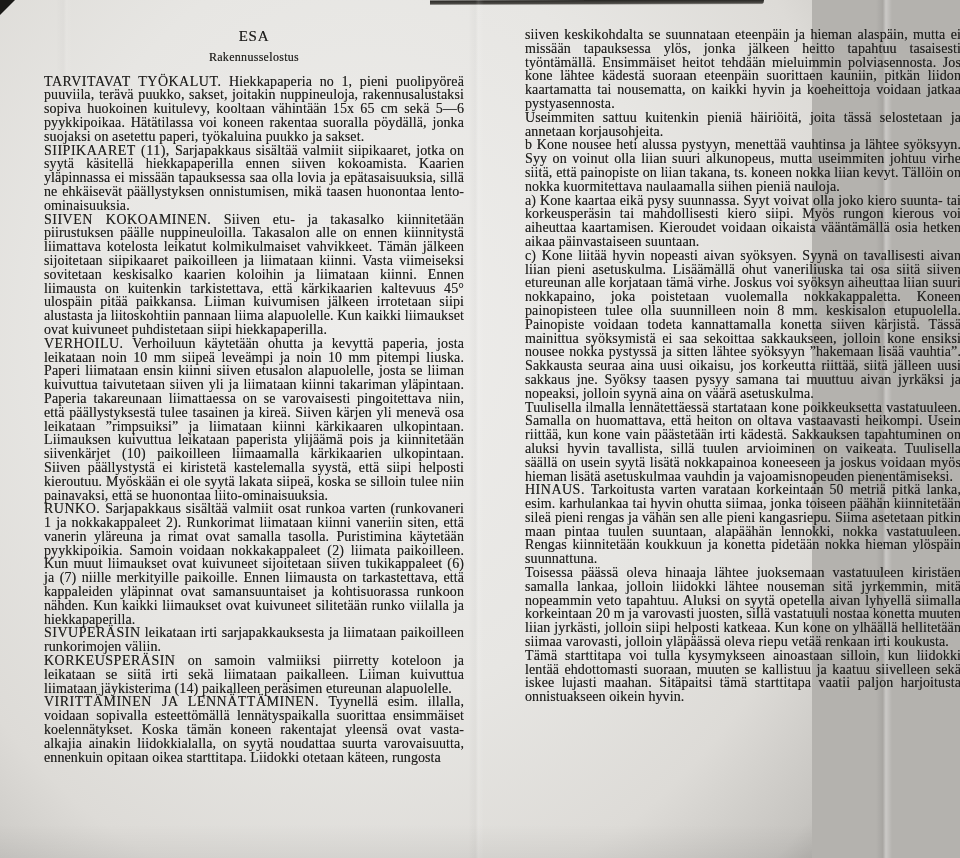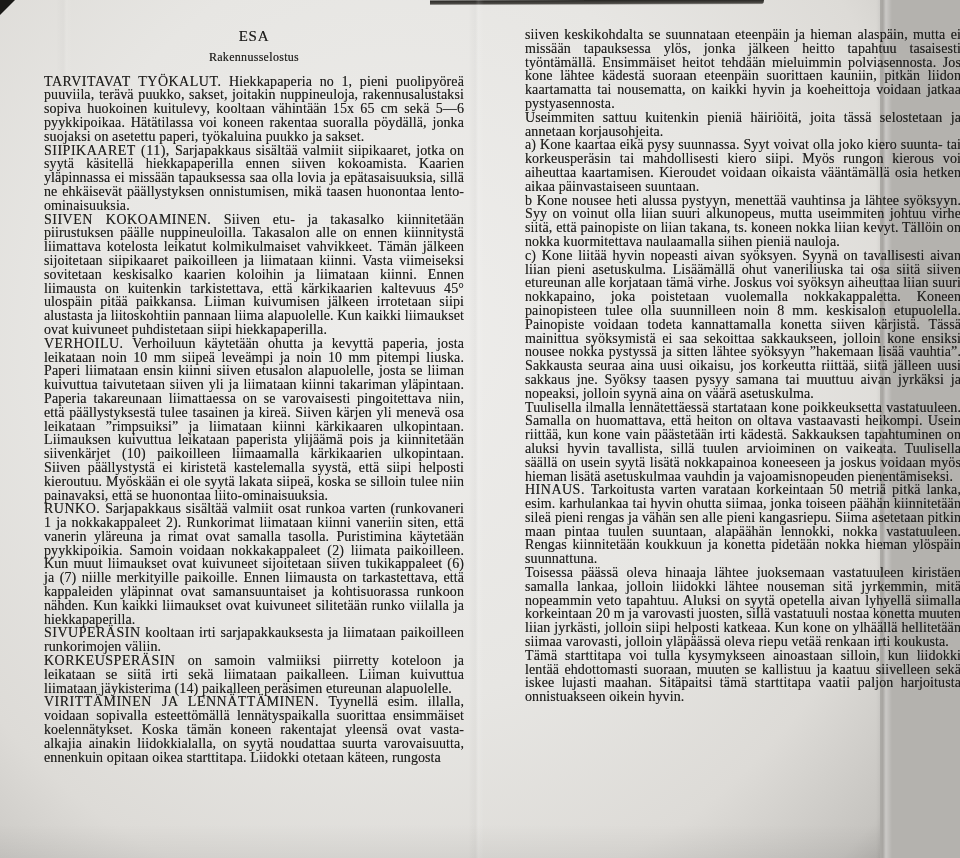--- a/index.html
+++ b/index.html
@@ -2,21 +2,21 @@
 <html><head>
 <meta charset="utf-8">
 <style>
   html,body{margin:0;padding:0;}
   body{
     width:960px;height:858px;overflow:hidden;
     background:#b4b2ae;
     font-family:"Liberation Serif","DejaVu Serif",serif;
   }
   .scan{
-    position:relative;width:880px;height:858px;
+    position:relative;width:812px;height:858px;
     background:radial-gradient(ellipse at 45% 38%, #eeedeb 0%, #e7e6e3 50%, #dddbd7 78%, #c6c4c0 96%, #b7b5b1 100%);
     color:#201f1d;
   }
   
   .corner-tl{
     position:absolute;top:0;left:0;width:15px;height:15px;
     background:#1a1917;
     clip-path:polygon(0 0,100% 0,0 100%);
   }
   .top-strip{
@@ -83,38 +83,38 @@
         <p class="para"><span class="head">TARVITAVAT TYÖKALUT.</span> <span>Hiekkapaperia no 1, pieni puolipyöreä puuviila, terävä puukko, sakset, joitakin nuppineuloja, rakennusalustaksi sopiva huokoinen kuitulevy, kooltaan vähintään 15x 65 cm sekä 5—6 pyykkipoikaa. Hätätilassa voi koneen rakentaa suoralla pöydällä, jonka suojaksi on asetettu paperi, työkaluina puukko ja sakset.</span></p>
 
         <p class="para"><span class="head">SIIPIKAARET (11),</span> <span>Sarjapakkaus sisältää valmiit siipikaaret, jotka on syytä käsitellä hiekkapaperilla ennen siiven kokoamista. Kaarien yläpinnassa ei missään tapauksessa saa olla lovia ja epätasaisuuksia, sillä ne ehkäisevät päällystyksen onnistumisen, mikä taasen huonontaa lento-ominaisuuksia.</span></p>
 
         <p class="para"><span class="head">SIIVEN KOKOAMINEN.</span> <span>Siiven etu- ja takasalko kiinnitetään piirustuksen päälle nuppineuloilla. Takasalon alle on ennen kiinnitystä liimattava kotelosta leikatut kolmikulmaiset vahvikkeet. Tämän jälkeen sijoitetaan siipikaaret paikoilleen ja liimataan kiinni. Vasta viimeiseksi sovitetaan keskisalko kaarien koloihin ja liimataan kiinni. Ennen liimausta on kuitenkin tarkistettava, että kärkikaarien kaltevuus 45° ulospäin pitää paikkansa. Liiman kuivumisen jälkeen irrotetaan siipi alustasta ja liitoskohtiin pannaan liima alapuolelle. Kun kaikki liimaukset ovat kuivuneet puhdistetaan siipi hiekkapaperilla.</span></p>
 
         <p class="para"><span class="head">VERHOILU.</span> <span>Verhoiluun käytetään ohutta ja kevyttä paperia, josta leikataan noin 10 mm siipeä leveämpi ja noin 10 mm pitempi liuska. Paperi liimataan ensin kiinni siiven etusalon alapuolelle, josta se liiman kuivuttua taivutetaan siiven yli ja liimataan kiinni takariman yläpintaan. Paperia takareunaan liimattaessa on se varovaisesti pingoitettava niin, että päällystyksestä tulee tasainen ja kireä. Siiven kärjen yli menevä osa leikataan ”rimpsuiksi” ja liimataan kiinni kärkikaaren ulkopintaan. Liimauksen kuivuttua leikataan paperista ylijäämä pois ja kiinnitetään siivenkärjet (10) paikoilleen liimaamalla kärkikaarien ulkopintaan. Siiven päällystystä ei kiristetä kastelemalla syystä, että siipi helposti kieroutuu. Myöskään ei ole syytä lakata siipeä, koska se silloin tulee niin painavaksi, että se huonontaa liito-ominaisuuksia.</span></p>
 
         <p class="para"><span class="head">RUNKO.</span> <span>Sarjapakkaus sisältää valmiit osat runkoa varten (runkovaneri 1 ja nokkakappaleet 2). Runkorimat liimataan kiinni vaneriin siten, että vanerin yläreuna ja rimat ovat samalla tasolla. Puristimina käytetään pyykkipoikia. Samoin voidaan nokkakappaleet (2) liimata paikoilleen. Kun muut liimaukset ovat kuivuneet sijoitetaan siiven tukikappaleet (6) ja (7) niille merkityille paikoille. Ennen liimausta on tarkastettava, että kappaleiden yläpinnat ovat samansuuntaiset ja kohtisuorassa runkoon nähden. Kun kaikki liimaukset ovat kuivuneet silitetään runko viilalla ja hiekkapaperilla.</span></p>
 
-        <p class="para"><span class="head">SIVUPERÄSIN</span> <span>kooltaan irti sarjapakkauksesta ja liimataan paikoilleen runkorimojen väliin.</span></p>
+        <p class="para"><span class="head">SIVUPERÄSIN</span> <span>leikataan irti sarjapakkauksesta ja liimataan paikoilleen runkorimojen väliin.</span></p>
 
         <p class="para"><span class="head">KORKEUSPERÄSIN</span> <span>on samoin valmiiksi piirretty koteloon ja leikataan se siitä irti sekä liimataan paikalleen. Liiman kuivuttua liimataan jäykisterima (14) paikalleen peräsimen etureunan alapuolelle.</span></p>
 
         <p class="para"><span class="head">VIRITTÄMINEN JA LENNÄTTÄMINEN.</span> <span>Tyynellä esim. illalla, voidaan sopivalla esteettömällä lennätyspaikalla suorittaa ensimmäiset koelennätykset. Koska tämän koneen rakentajat yleensä ovat vasta-alkajia ainakin liidokkialalla, on syytä noudattaa suurta varovaisuutta, ennenkuin opitaan oikea starttitapa. Liidokki otetaan käteen, rungosta</span></p>
       </div>
   </div>
 
   <div class="col col-right">
     <div>
 
         <p class="para"> <span>siiven keskikohdalta se suunnataan eteenpäin ja hieman alaspäin, mutta ei missään tapauksessa ylös, jonka jälkeen heitto tapahtuu tasaisesti työntämällä. Ensimmäiset heitot tehdään mieluimmin polviasennosta. Jos kone lähtee kädestä suoraan eteenpäin suorittaen kauniin, pitkän liidon kaartamatta tai nousematta, on kaikki hyvin ja koeheittoja voidaan jatkaa pystyasennosta.</span></p>
 
         <p class="para"> <span>Useimmiten sattuu kuitenkin pieniä häiriöitä, joita tässä selostetaan ja annetaan korjausohjeita.</span></p>
 
+        <p class="para"> <span>b Kone nousee heti alussa pystyyn, menettää vauhtinsa ja lähtee syöksyyn. Syy on voinut olla liian suuri alkunopeus, mutta useimmiten johtuu virhe siitä, että painopiste on liian takana, ts. koneen nokka liian kevyt. Tällöin on nokka kuormitettava naulaamalla siihen pieniä nauloja.</span></p>
+
         <p class="para"> <span>a) Kone kaartaa eikä pysy suunnassa. Syyt voivat olla joko kiero suunta- tai korkeusperäsin tai mahdollisesti kiero siipi. Myös rungon kierous voi aiheuttaa kaartamisen. Kieroudet voidaan oikaista vääntämällä osia hetken aikaa päinvastaiseen suuntaan.</span></p>
-
-        <p class="para"> <span>b Kone nousee heti alussa pystyyn, menettää vauhtinsa ja lähtee syöksyyn. Syy on voinut olla liian suuri alkunopeus, mutta useimmiten johtuu virhe siitä, että painopiste on liian takana, ts. koneen nokka liian kevyt. Tällöin on nokka kuormitettava naulaamalla siihen pieniä nauloja.</span></p>
 
         <p class="para"> <span>c) Kone liitää hyvin nopeasti aivan syöksyen. Syynä on tavallisesti aivan liian pieni asetuskulma. Lisäämällä ohut vaneriliuska tai osa siitä siiven etureunan alle korjataan tämä virhe. Joskus voi syöksyn aiheuttaa liian suuri nokkapaino, joka poistetaan vuolemalla nokkakappaletta. Koneen painopisteen tulee olla suunnilleen noin 8 mm. keskisalon etupuolella. Painopiste voidaan todeta kannattamalla konetta siiven kärjistä. Tässä mainittua syöksymistä ei saa sekoittaa sakkaukseen, jolloin kone ensiksi nousee nokka pystyssä ja sitten lähtee syöksyyn ”hakemaan lisää vauhtia”. Sakkausta seuraa aina uusi oikaisu, jos korkeutta riittää, siitä jälleen uusi sakkaus jne. Syöksy taasen pysyy samana tai muuttuu aivan jyrkäksi ja nopeaksi, jolloin syynä aina on väärä asetuskulma.</span></p>
 
         <p class="para"> <span>Tuulisella ilmalla lennätettäessä startataan kone poikkeuksetta vastatuuleen. Samalla on huomattava, että heiton on oltava vastaavasti heikompi. Usein riittää, kun kone vain päästetään irti kädestä. Sakkauksen tapahtuminen on aluksi hyvin tavallista, sillä tuulen arvioiminen on vaikeata. Tuulisella säällä on usein syytä lisätä nokkapainoa koneeseen ja joskus voidaan myös hieman lisätä asetuskulmaa vauhdin ja vajoamisnopeuden pienentämiseksi.</span></p>
 
         <p class="para"><span class="head">HINAUS.</span> <span>Tarkoitusta varten varataan korkeintaan 50 metriä pitkä lanka, esim. karhulankaa tai hyvin ohutta siimaa, jonka toiseen päähän kiinnitetään sileä pieni rengas ja vähän sen alle pieni kangasriepu. Siima asetetaan pitkin maan pintaa tuulen suuntaan, alapäähän lennokki, nokka vastatuuleen. Rengas kiinnitetään koukkuun ja konetta pidetään nokka hieman ylöspäin suunnattuna.</span></p>
 
         <p class="para"> <span>Toisessa päässä oleva hinaaja lähtee juoksemaan vastatuuleen kiristäen samalla lankaa, jolloin liidokki lähtee nouseman sitä jyrkemmin, mitä nopeammin veto tapahtuu. Aluksi on syytä opetella aivan lyhyellä siimalla korkeintaan 20 m ja varovasti juosten, sillä vastatuuli nostaa konetta muuten liian jyrkästi, jolloin siipi helposti katkeaa. Kun kone on ylhäällä hellitetään siimaa varovasti, jolloin yläpäässä oleva riepu vetää renkaan irti koukusta.</span></p>
 
         <p class="para"> <span>Tämä starttitapa voi tulla kysymykseen ainoastaan silloin, kun liidokki lentää ehdottomasti suoraan, muuten se kallistuu ja kaatuu siivelleen sekä iskee lujasti maahan. Sitäpaitsi tämä starttitapa vaatii paljon harjoitusta onnistuakseen oikein hyvin.</span></p>

